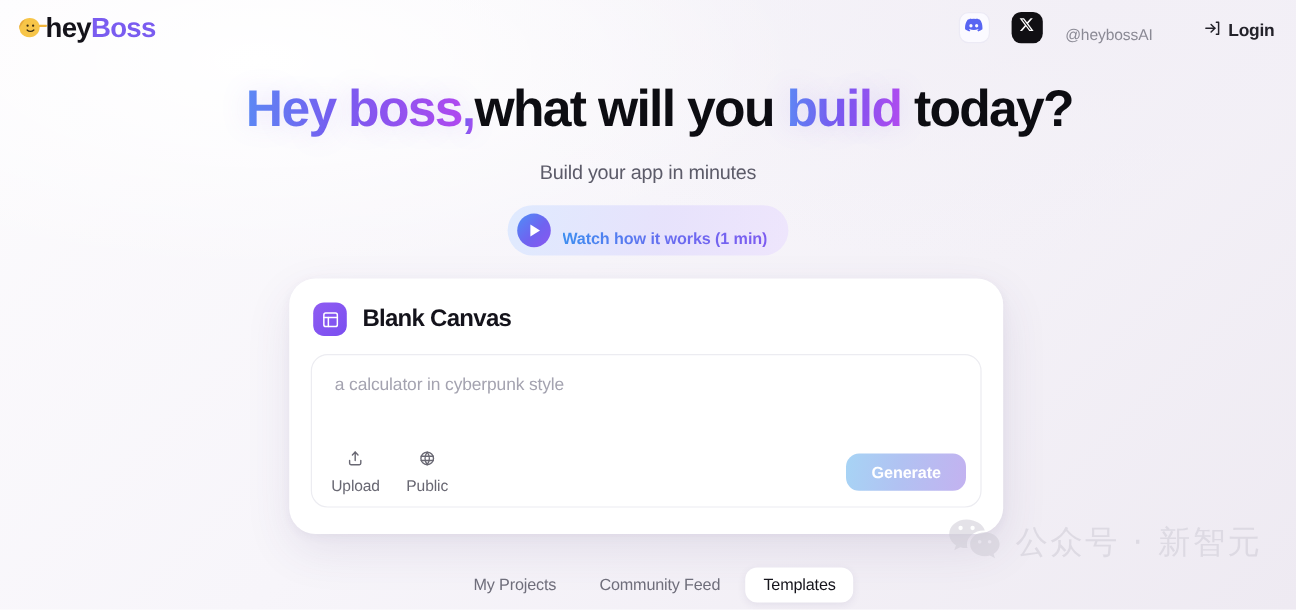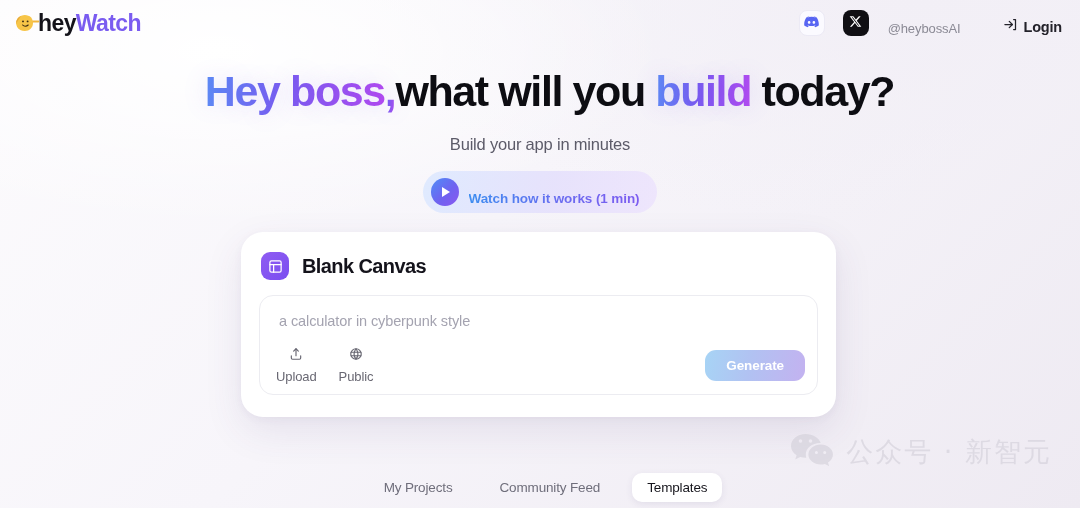--- a/index.html
+++ b/index.html
@@ -199,21 +199,21 @@
     font-size: 20px;
     font-weight: 800;
     color: #14131b;
     letter-spacing: -0.6px;
   }
 
   .input-box {
     margin-top: 15px;
     border: 1px solid #ececf1;
     border-radius: 14px;
-    height: 100px;
+    height: 128px;
     position: relative;
     background: #fff;
   }
   .placeholder {
     position: absolute;
     top: 17px;
     left: 19px;
     font-size: 14.5px;
     color: #a4a3b0;
     letter-spacing: -0.1px;
@@ -253,21 +253,21 @@
     font-family: "Liberation Sans", sans-serif;
   }
 
   
   .tabs {
     position: absolute;
     left: 0; right: 0;
     top: 473px;
     display: flex;
     justify-content: center;
-    gap: 17px;
+    gap: 6px;
     padding-left: 11px;
   }
   .tab {
     padding: 7px 15px;
     border-radius: 10px;
     font-size: 13.5px;
     color: #6f6e7b;
     letter-spacing: -0.15px;
     cursor: pointer;
   }
@@ -306,21 +306,21 @@
       <svg width="26" height="22" viewBox="0 0 26 22">
         <path d="M2 11.5 C2 6.5 6 3 10.8 3 C16 3 19 6.6 19 11 C19 15.6 15.4 19 10.8 19 C7.5 19 4.6 17.4 3.1 15 Z" fill="#f7c548"></path>
         <path d="M2 11.5 C2 8 4 5.2 7 4 L3.4 9.5 Z" fill="#e8a93a"></path>
         <circle cx="9" cy="9.4" r="0.95" fill="#3b2d12"></circle>
         <circle cx="13.6" cy="9.4" r="0.95" fill="#3b2d12"></circle>
         <path d="M8.6 13 C10 14.6 12.6 14.6 14.2 13" stroke="#3b2d12" stroke-width="1.1" fill="none" stroke-linecap="round"></path>
         <path d="M18.4 8.6 L24.6 8.6 C25.3 8.6 25.3 10.4 24.6 10.4 L18.4 10.4 Z" fill="#f2b63c"></path>
       </svg>
     </span>
     <span class="logo-text">
-      <span class="logo-hey">hey</span><span class="logo-boss">Watch</span>
+      <span class="logo-hey">hey</span><span class="logo-boss">Boss</span>
     </span>
   </div>
 
   <div class="header-right">
 
     <div class="social-btn social-discord">
       <span>
         <svg width="15" height="12" viewBox="0 0 24 18">
           <path fill="#5865F2" d="M20.3 1.6A19 19 0 0 0 15.6.2l-.2.5c1.6.4 2.9 1 4.1 1.7a16.4 16.4 0 0 0-14.9 0C5.8 1.7 7.1 1.1 8.6.7L8.4.2A19 19 0 0 0 3.7 1.6C.8 6 0 10.2.4 14.4a19.2 19.2 0 0 0 5.8 2.9l1.2-1.9c-.7-.3-1.3-.6-1.9-1l.5-.4a13.7 13.7 0 0 0 12 0l.5.4c-.6.4-1.2.7-1.9 1l1.2 1.9c2.1-.6 4-1.6 5.8-2.9.5-4.9-.8-9-3.3-12.8ZM8.2 11.9c-1.1 0-2.1-1-2.1-2.3S7 7.3 8.2 7.3s2.1 1 2.1 2.3-.9 2.3-2.1 2.3Zm7.6 0c-1.1 0-2.1-1-2.1-2.3s.9-2.3 2.1-2.3 2.1 1 2.1 2.3-.9 2.3-2.1 2.3Z"></path>
         </svg>

